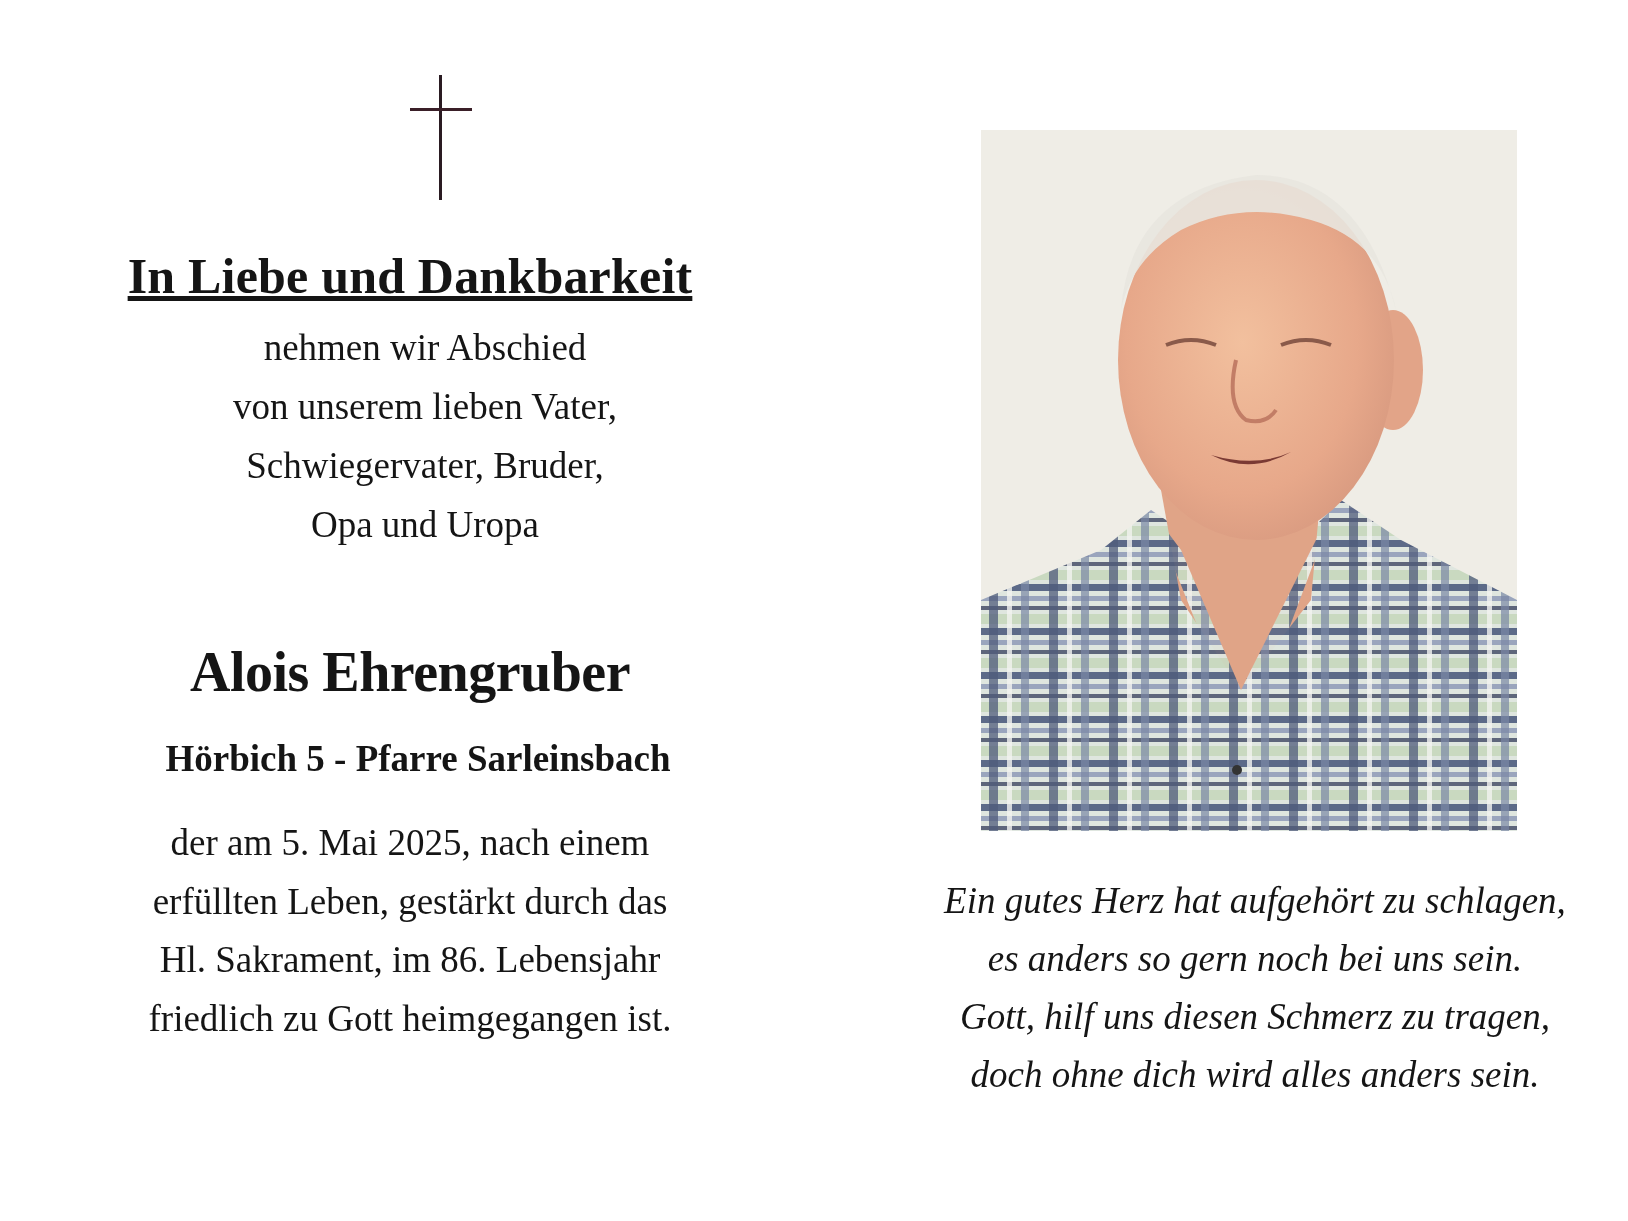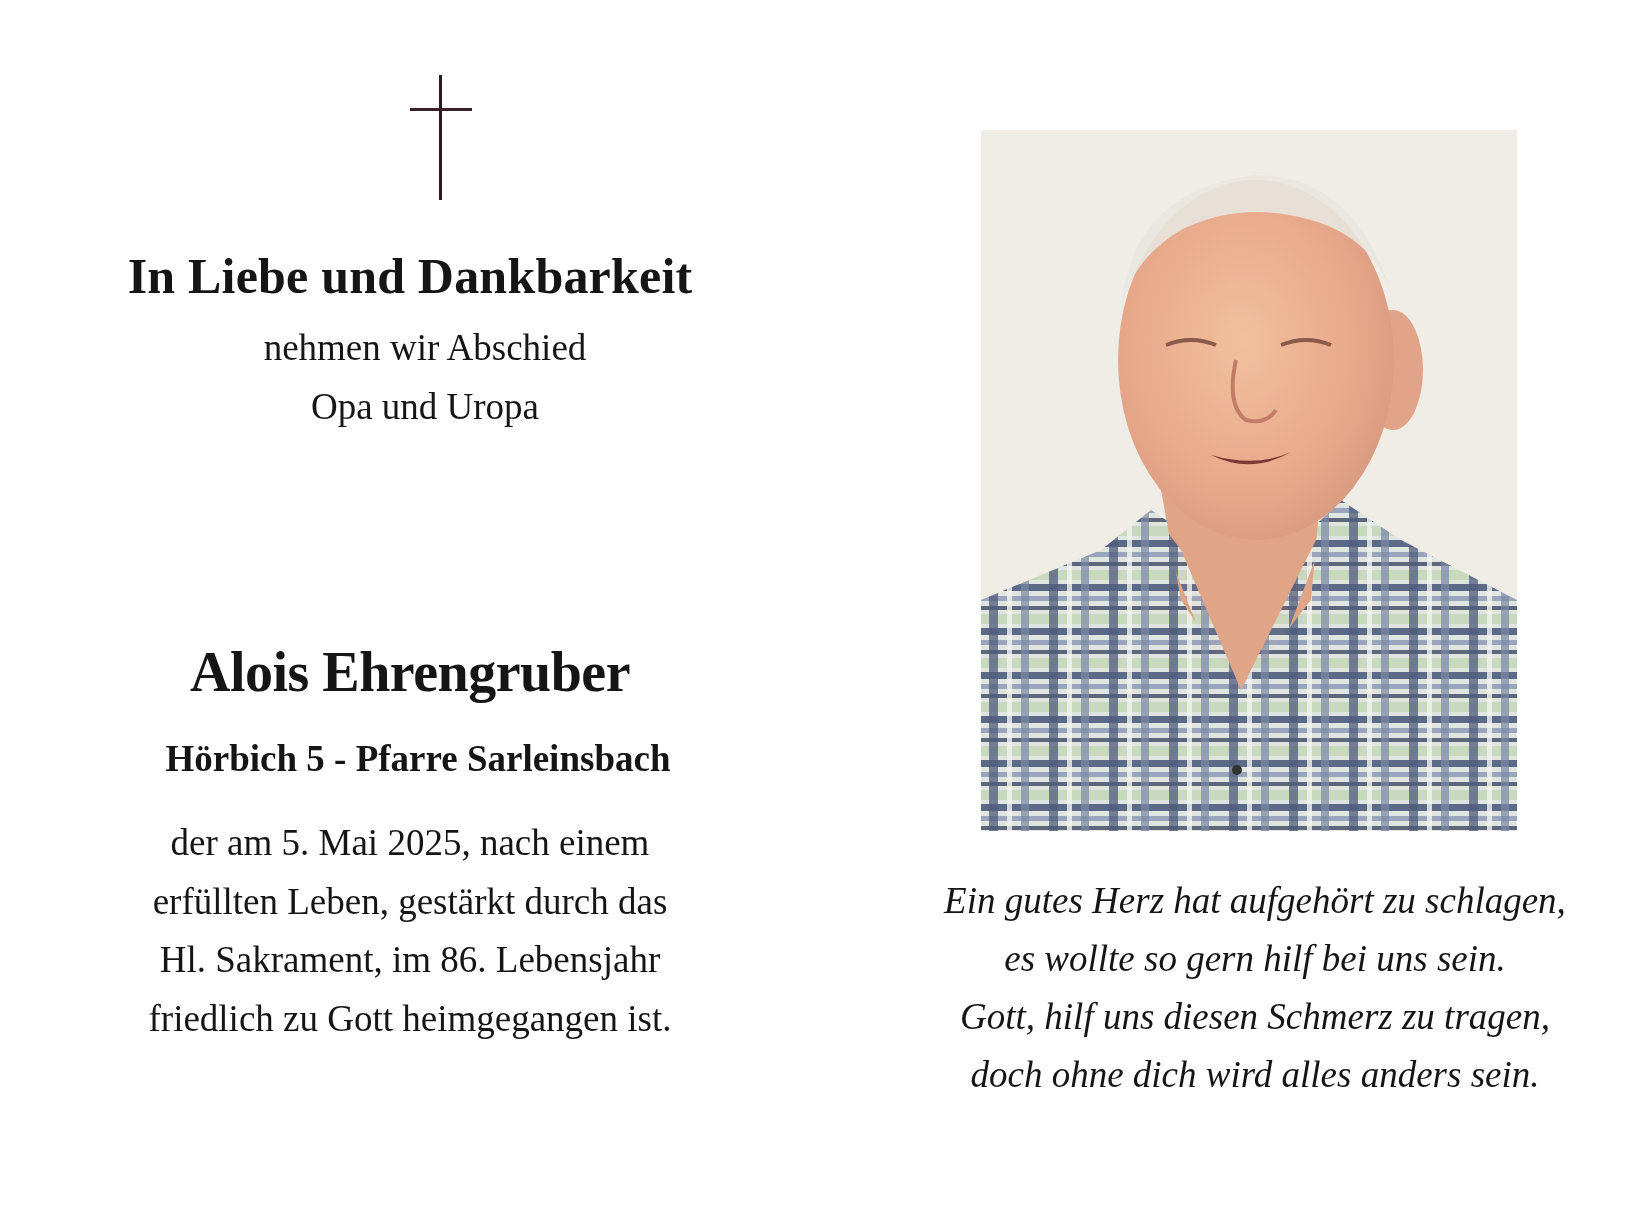--- a/index.html
+++ b/index.html
@@ -16,21 +16,21 @@
       text-align: center;
     }
     .cross {
       position: absolute; left: 370px; top: 75px; width: 62px; height: 125px;
     }
     .cross .v { position: absolute; left: 29px; top: 0; width: 3px; height: 125px; background: #2a1b22; }
     .cross .h { position: absolute; left: 0; top: 33px; width: 62px; height: 3px; background: #3a1f28; }
 
     .headline {
       position: absolute; left: 0; width: 740px; top: 247px;
-      font-size: 50px; font-weight: bold; letter-spacing: 0.2px;
+      font-size: 50px; font-weight: bold; letter-spacing: 0.2px; text-decoration: underline;
     }
     .intro { position: absolute; left: 15px; width: 740px; top: 318px; }
     .intro div { font-size: 37px; line-height: 59px; height: 59px; }
     .herrn { position: absolute; left: 0; width: 740px; top: 566px; font-size: 37px; }
     .name {
       position: absolute; left: 0; width: 740px; top: 640px;
       font-size: 56px; font-weight: bold; letter-spacing: -0.5px;
     }
     .address { position: absolute; left: 8px; width: 740px; top: 737px; font-size: 37px; font-weight: bold; }
     .bio { position: absolute; left: 0; width: 740px; top: 814px; }
@@ -53,20 +53,22 @@
 <div class="left-col">
   <div class="cross">
     <div class="v"></div>
       <div class="h"></div>
   </div>
 
   <div class="headline">In Liebe und Dankbarkeit</div>
 
   <div class="intro">
     <div>nehmen wir Abschied</div>
+    <div>von unserem lieben Vater,</div>
+    <div>Schwiegervater, Bruder,</div>
     <div>Opa und Uropa</div>
   </div>
 
   <div class="name">Alois Ehrengruber</div>
   <div class="address">Hörbich 5 - Pfarre Sarleinsbach</div>
 
   <div class="bio">
     <div>der am 5. Mai 2025, nach einem</div>
     <div>erfüllten Leben, gestärkt durch das</div>
     <div>Hl. Sakrament, im 86. Lebensjahr</div>
@@ -114,16 +116,16 @@
     <path d="M255 230 Q245 275 265 290 Q285 295 295 280" stroke="#c27d66" stroke-width="4" fill="none"></path>
 
     <path d="M230 325 Q270 345 310 322 Q275 338 230 325 Z" fill="#7a3a34"></path>
 
     <circle cx="256" cy="640" r="5" fill="#333"></circle>
   </svg>
 </div>
 
 <div class="verse">
   <div>Ein gutes Herz hat aufgehört zu schlagen,</div>
-  <div>es wollte so gern hilf bei uns sein.</div>
+  <div>es anders so gern noch bei uns sein.</div>
   <div>Gott, hilf uns diesen Schmerz zu tragen,</div>
   <div>doch ohne dich wird alles anders sein.</div>
 </div>
 
 </body></html>

